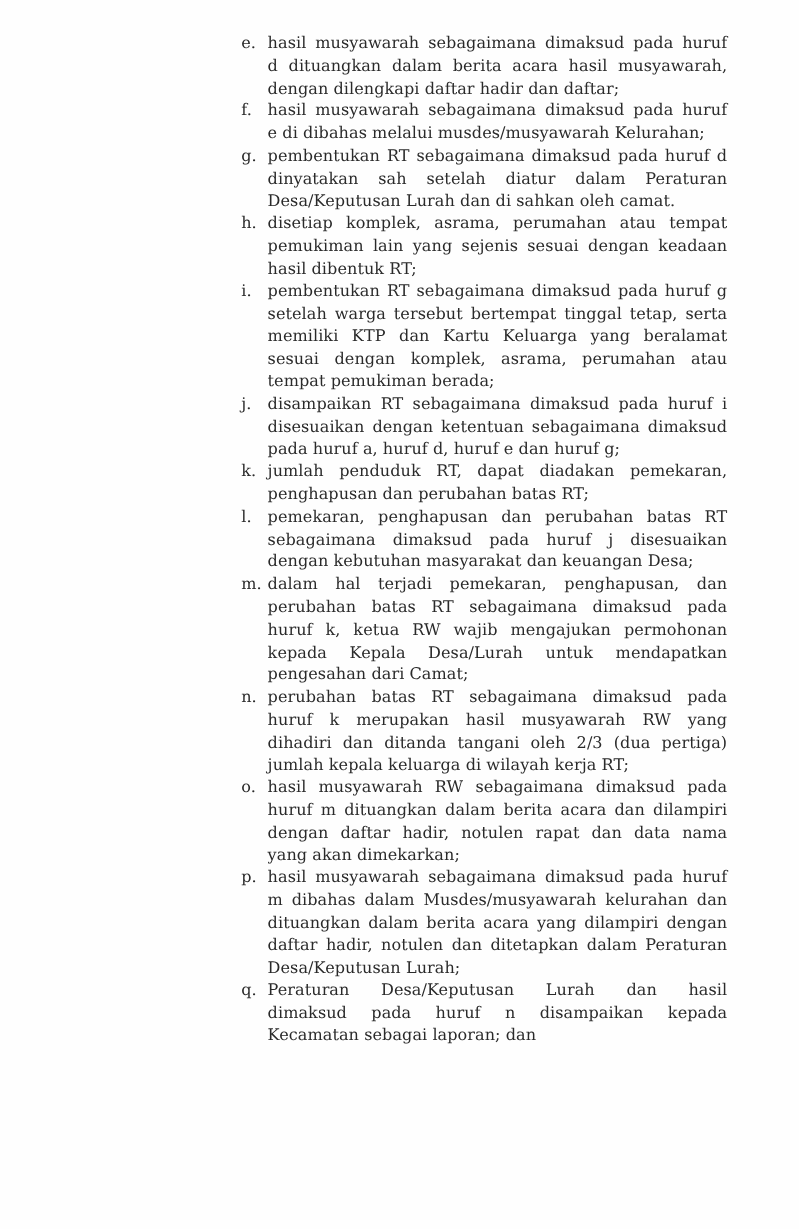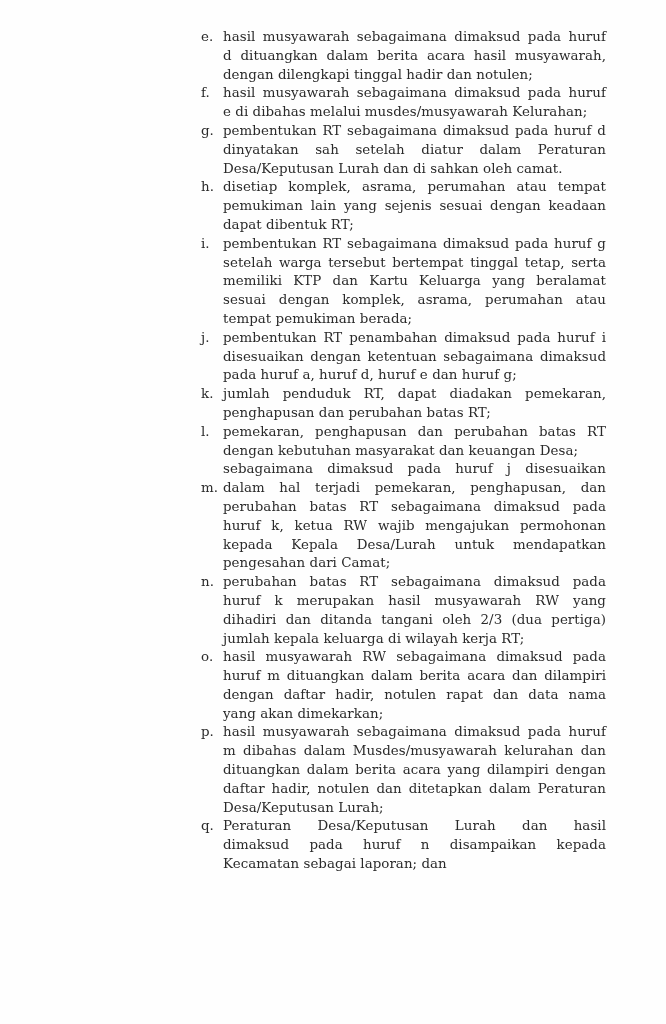--- a/index.html
+++ b/index.html
@@ -20,21 +20,21 @@
 </head>
 <body>
 
 <div class="page">
   <div class="list" id="list">
       <div class="item">
         <span class="label">e.</span>
         <span class="text">
           <span class="line">hasil musyawarah sebagaimana dimaksud pada huruf</span>
           <span class="line">d dituangkan dalam berita acara hasil musyawarah,</span>
-          <span class="line last">dengan dilengkapi tinggal hadir dan notulen;</span>
+          <span class="line last">dengan dilengkapi daftar hadir dan daftar;</span>
         </span>
       </div>
       <div class="item">
         <span class="label">f.</span>
         <span class="text">
           <span class="line">hasil musyawarah sebagaimana dimaksud pada huruf</span>
           <span class="line last">e di dibahas melalui musdes/musyawarah Kelurahan;</span>
         </span>
       </div>
       <div class="item">
@@ -43,54 +43,54 @@
           <span class="line">pembentukan RT sebagaimana dimaksud pada huruf d</span>
           <span class="line">dinyatakan sah setelah diatur dalam Peraturan</span>
           <span class="line last">Desa/Keputusan Lurah dan di sahkan oleh camat.</span>
         </span>
       </div>
       <div class="item">
         <span class="label">h.</span>
         <span class="text">
           <span class="line">disetiap komplek, asrama, perumahan atau tempat</span>
           <span class="line">pemukiman lain yang sejenis sesuai dengan keadaan</span>
-          <span class="line last">dapat dibentuk RT;</span>
+          <span class="line last">hasil dibentuk RT;</span>
         </span>
       </div>
       <div class="item">
         <span class="label">i.</span>
         <span class="text">
           <span class="line">pembentukan RT sebagaimana dimaksud pada huruf g</span>
           <span class="line">setelah warga tersebut bertempat tinggal tetap, serta</span>
           <span class="line">memiliki KTP dan Kartu Keluarga yang beralamat</span>
           <span class="line">sesuai dengan komplek, asrama, perumahan atau</span>
           <span class="line last">tempat pemukiman berada;</span>
         </span>
       </div>
       <div class="item">
         <span class="label">j.</span>
         <span class="text">
-          <span class="line">pembentukan RT penambahan dimaksud pada huruf i</span>
+          <span class="line">disampaikan RT sebagaimana dimaksud pada huruf i</span>
           <span class="line">disesuaikan dengan ketentuan sebagaimana dimaksud</span>
           <span class="line last">pada huruf a, huruf d, huruf e dan huruf g;</span>
         </span>
       </div>
       <div class="item">
         <span class="label">k.</span>
         <span class="text">
           <span class="line">jumlah penduduk RT, dapat diadakan pemekaran,</span>
           <span class="line last">penghapusan dan perubahan batas RT;</span>
         </span>
       </div>
       <div class="item">
         <span class="label">l.</span>
         <span class="text">
           <span class="line">pemekaran, penghapusan dan perubahan batas RT</span>
+          <span class="line">sebagaimana dimaksud pada huruf j disesuaikan</span>
           <span class="line last">dengan kebutuhan masyarakat dan keuangan Desa;</span>
-          <span class="line">sebagaimana dimaksud pada huruf j disesuaikan</span>
         </span>
       </div>
       <div class="item">
         <span class="label">m.</span>
         <span class="text">
           <span class="line">dalam hal terjadi pemekaran, penghapusan, dan</span>
           <span class="line">perubahan batas RT sebagaimana dimaksud pada</span>
           <span class="line">huruf k, ketua RW wajib mengajukan permohonan</span>
           <span class="line">kepada Kepala Desa/Lurah untuk mendapatkan</span>
           <span class="line last">pengesahan dari Camat;</span>

